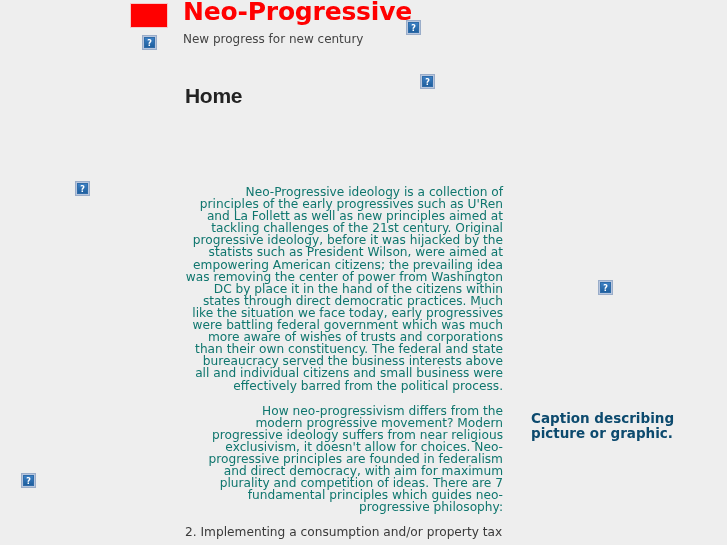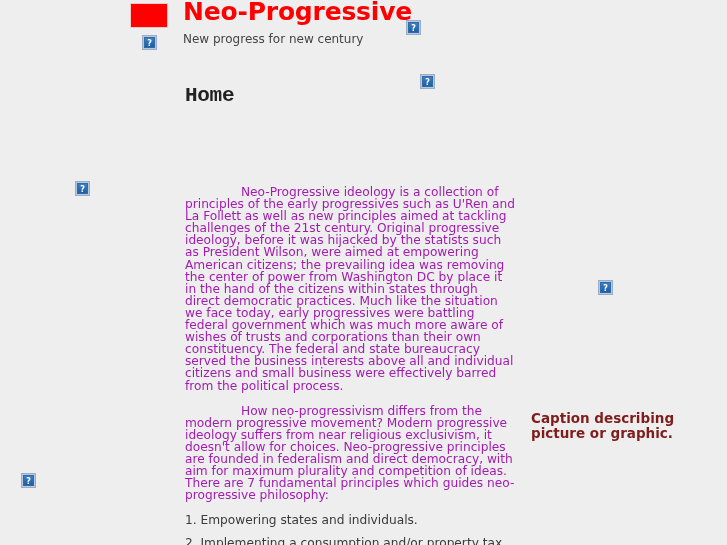--- a/index.html
+++ b/index.html
@@ -71,37 +71,38 @@
   }
 
   
   .page-heading {
     position: absolute;
     left: 185px;
     top: 84px;
     font-size: 21px;
     font-weight: bold;
     color: #222222;
-    font-family: Liberation Mono, monospace;
+    font-family: Liberation Sans, sans-serif;
     letter-spacing: -0.3px;
   }
 
   
   .article {
     position: absolute;
     left: 185px;
     top: 186px;
     width: 330px;
   }
   .article p {
-    margin: 0 0 13px 0;
+    margin: 0 12px 13px 0;
     font-size: 12.2px;
     line-height: 12.1px;
-    color: #a21caf;
+    color: #0f766e;
     text-indent: 56px;
+    text-align: right;
   }
   .article ol {
     margin: 0;
     padding: 0;
     list-style: none;
   }
   .article ol li {
     margin: 0 0 11px 0;
     font-size: 12.2px;
     line-height: 12.1px;
@@ -111,21 +112,21 @@
 
   
   .caption {
     position: absolute;
     left: 531px;
     top: 411px;
     width: 185px;
     font-size: 13.5px;
     font-weight: bold;
     line-height: 15px;
-    color: #7f1d1d;
+    color: #0c4a6e;
   }
 </style>
 </head>
 <body>
 
 <div class="logo-block"></div>
 
 <div class="ph" style="left:142px; top:35px;">
   <div class="inner">?</div>
 </div>
@@ -157,24 +158,20 @@
 </div>
 
 <div class="article">
 
   <p>Neo-Progressive ideology is a collection of principles of the early progressives such as U'Ren and La Follett as well as new principles  aimed at tackling challenges of the 21st century.  Original progressive ideology, before it was hijacked by the statists such as President Wilson, were aimed at empowering American citizens; the prevailing idea was removing the center of power from Washington DC by place it in the hand of the citizens within states through direct democratic practices.  Much like the situation we face today, early progressives were battling federal government which was much more aware of wishes of trusts and corporations than their own constituency.  The federal and state bureaucracy served the business interests above all and individual citizens and small business were effectively barred from the political process.</p>
 
   <p>How neo-progressivism differs from the modern progressive movement?  Modern progressive ideology suffers from near religious exclusivism, it doesn't allow for choices.  Neo-progressive principles are founded in federalism and direct democracy, with aim for maximum plurality and competition of ideas.  There are 7 fundamental principles which guides neo-progressive philosophy:</p>
 
   <ol>
     <li>
-      <span>1.</span>
-      <span>Empowering states and individuals.</span>
-    </li>
-    <li>
       <span>2.</span>
       <span>Implementing a consumption and/or property tax</span>
       
     </li>
   </ol>
 
 </div>
 
 <div class="caption">Caption describing picture or graphic.</div>
 

